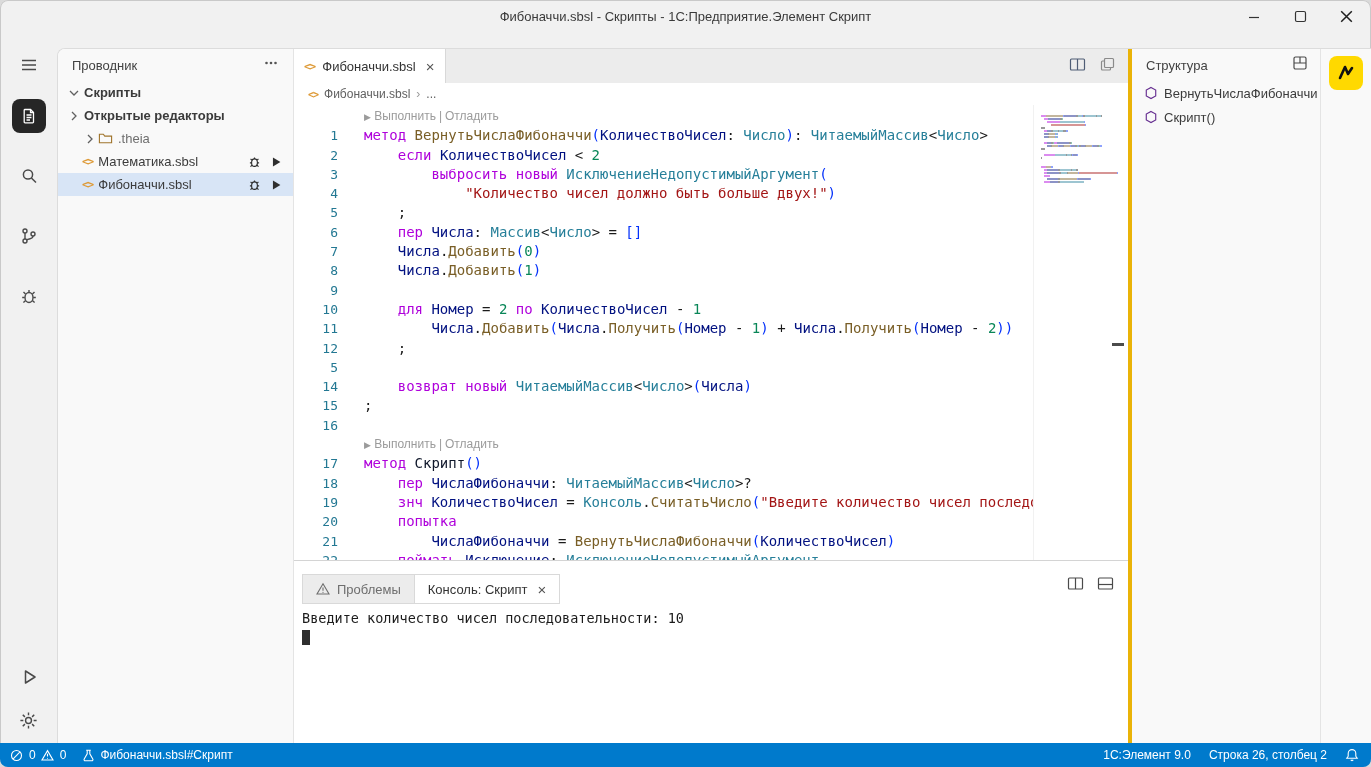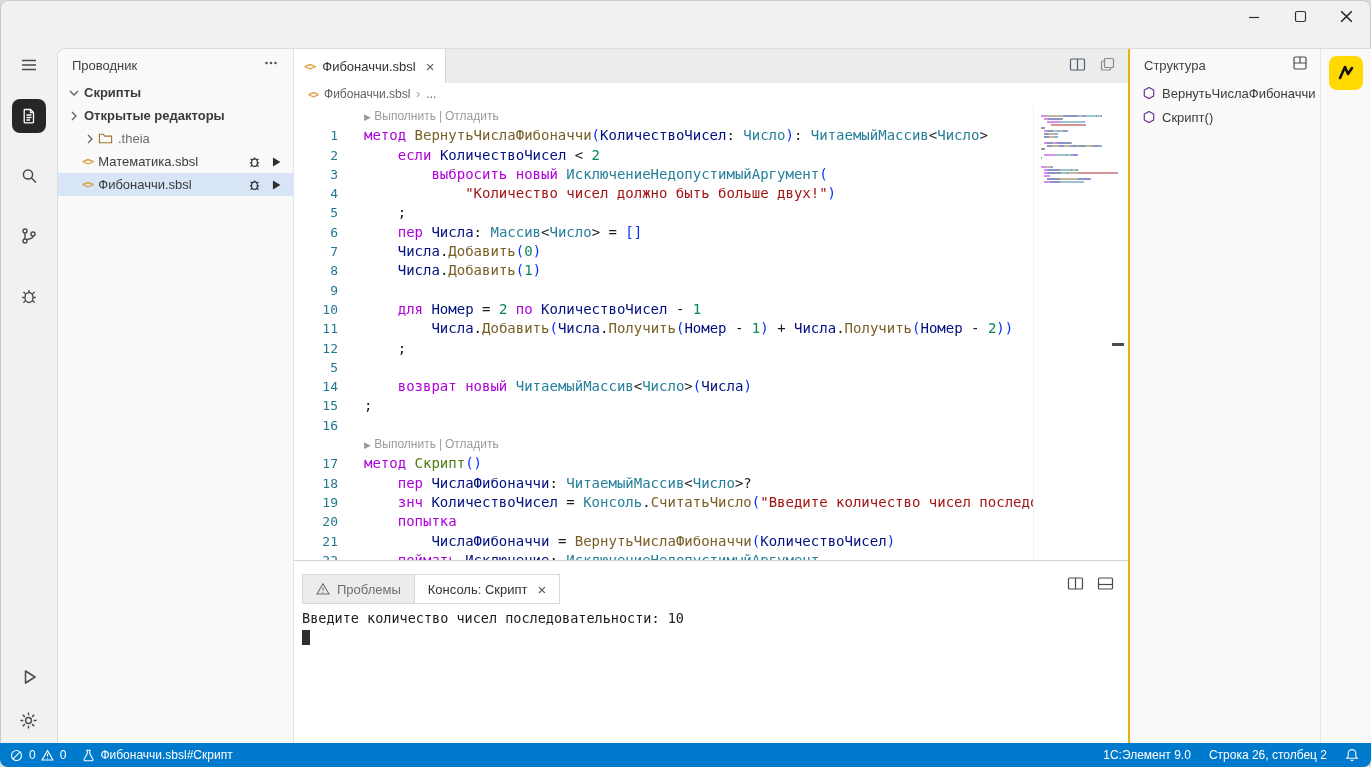--- a/index.html
+++ b/index.html
@@ -91,21 +91,21 @@
   .panel-tab { height:30px; display:flex; align-items:center; padding:0 13px; font-size:13px; gap:7px;
                border:1px solid #D9D9D9; }
   .panel-tab.inactive { background:#ECECEC; color:#6E6E6E; border-right:none; }
   .panel-tab.active { background:#fff; color:#333; }
   .panel-actions { position:absolute; right:14px; bottom:8px; display:flex; gap:13px; }
   .console { flex:1; font-family:"DejaVu Sans Mono","Liberation Mono", monospace;
              font-size:13.5px; color:#1B1B1B; padding:6px 8px; line-height:17.5px; }
   .console-cursor { width:8px; height:15px; background:#2E2E2E; margin-top:2px; }
 
   
-  .outline { width:192px; flex:0 0 192px; background:#F9F9F9; border-left:2px solid #eab308; }
+  .outline { width:192px; flex:0 0 192px; background:#F9F9F9; border-left:4px solid #eab308; }
   .outline-header { height:32px; display:flex; align-items:center; padding:0 12px 0 14px; }
   .outline-title { flex:1; font-size:13px; color:#424242; }
   .outline-item { height:24px; display:flex; align-items:center; padding-left:12px; gap:6px;
                   font-size:13px; color:#3B3B3B; white-space:nowrap; overflow:hidden; }
 
   
   .rightbar { width:51px; flex:0 0 51px; background:#F9F9F9; border-left:1px solid #E4E4E4;
               display:flex; flex-direction:column; align-items:center; padding-top:7px; }
   .element-logo { width:34px; height:34px; border-radius:8px; background:var(--c-accent-yellow,#FFD900);
                   display:flex; align-items:center; justify-content:center; }
@@ -117,20 +117,21 @@
   .sb-right { display:flex; align-items:center; gap:18px; }
   .sb-item { display:flex; align-items:center; gap:5px; }
   .sb-item .cnt { margin-left:1px; }
 </style>
 </head>
 <body>
 
 <div class="window">
 
   <div class="titlebar">
+    <div class="window-title">Фибоначчи.sbsl - Скрипты - 1С:Предприятие.Элемент Скрипт</div>
     <div class="win-controls">
       <div class="win-btn">
         <svg width="12" height="12" viewBox="0 0 12 12">
             <path d="M1 6.5h10" stroke="#333" stroke-width="1.2"></path>
           </svg>
       </div>
       <div class="win-btn">
         <svg width="13" height="13" viewBox="0 0 13 13" fill="none">
             <rect x="1.5" y="1.5" width="10" height="10" rx="1.5" stroke="#333" stroke-width="1.2"></rect>
           </svg>
@@ -299,21 +300,21 @@
               <div class="code-row"><div class="gutter">8</div><div class="code-text"><span class="tok" style="color: rgb(27, 27, 27);">    </span><span class="tok" style="color: rgb(0, 16, 128);">Числа</span><span class="tok" style="color: rgb(27, 27, 27);">.</span><span class="tok" style="color: rgb(121, 94, 38);">Добавить</span><span class="tok" style="color: rgb(4, 49, 250);">(</span><span class="tok" style="color: rgb(9, 134, 88);">1</span><span class="tok" style="color: rgb(4, 49, 250);">)</span></div></div>
               <div class="code-row"><div class="gutter">9</div><div class="code-text"></div></div>
               <div class="code-row"><div class="gutter">10</div><div class="code-text"><span class="tok" style="color: rgb(27, 27, 27);">    </span><span class="tok" style="color: rgb(175, 0, 219);">для </span><span class="tok" style="color: rgb(0, 16, 128);">Номер</span><span class="tok" style="color: rgb(27, 27, 27);"> = </span><span class="tok" style="color: rgb(9, 134, 88);">2</span><span class="tok" style="color: rgb(175, 0, 219);"> по </span><span class="tok" style="color: rgb(0, 16, 128);">КоличествоЧисел</span><span class="tok" style="color: rgb(27, 27, 27);"> - </span><span class="tok" style="color: rgb(9, 134, 88);">1</span></div></div>
               <div class="code-row"><div class="gutter">11</div><div class="code-text"><span class="tok" style="color: rgb(27, 27, 27);">        </span><span class="tok" style="color: rgb(0, 16, 128);">Числа</span><span class="tok" style="color: rgb(27, 27, 27);">.</span><span class="tok" style="color: rgb(121, 94, 38);">Добавить</span><span class="tok" style="color: rgb(4, 49, 250);">(</span><span class="tok" style="color: rgb(0, 16, 128);">Числа</span><span class="tok" style="color: rgb(27, 27, 27);">.</span><span class="tok" style="color: rgb(121, 94, 38);">Получить</span><span class="tok" style="color: rgb(4, 49, 250);">(</span><span class="tok" style="color: rgb(0, 16, 128);">Номер</span><span class="tok" style="color: rgb(27, 27, 27);"> - </span><span class="tok" style="color: rgb(9, 134, 88);">1</span><span class="tok" style="color: rgb(4, 49, 250);">)</span><span class="tok" style="color: rgb(27, 27, 27);"> + </span><span class="tok" style="color: rgb(0, 16, 128);">Числа</span><span class="tok" style="color: rgb(27, 27, 27);">.</span><span class="tok" style="color: rgb(121, 94, 38);">Получить</span><span class="tok" style="color: rgb(4, 49, 250);">(</span><span class="tok" style="color: rgb(0, 16, 128);">Номер</span><span class="tok" style="color: rgb(27, 27, 27);"> - </span><span class="tok" style="color: rgb(9, 134, 88);">2</span><span class="tok" style="color: rgb(4, 49, 250);">))</span></div></div>
               <div class="code-row"><div class="gutter">12</div><div class="code-text"><span class="tok" style="color: rgb(27, 27, 27);">    ;</span></div></div>
               <div class="code-row"><div class="gutter">5</div><div class="code-text"></div></div>
               <div class="code-row"><div class="gutter">14</div><div class="code-text"><span class="tok" style="color: rgb(27, 27, 27);">    </span><span class="tok" style="color: rgb(175, 0, 219);">возврат </span><span class="tok" style="color: rgb(175, 0, 219);">новый </span><span class="tok" style="color: rgb(38, 127, 153);">ЧитаемыйМассив</span><span class="tok" style="color: rgb(27, 27, 27);">&lt;</span><span class="tok" style="color: rgb(38, 127, 153);">Число</span><span class="tok" style="color: rgb(27, 27, 27);">&gt;</span><span class="tok" style="color: rgb(4, 49, 250);">(</span><span class="tok" style="color: rgb(0, 16, 128);">Числа</span><span class="tok" style="color: rgb(4, 49, 250);">)</span></div></div>
               <div class="code-row"><div class="gutter">15</div><div class="code-text"><span class="tok" style="color: rgb(27, 27, 27);">;</span></div></div>
               <div class="code-row"><div class="gutter">16</div><div class="code-text"></div></div>
               <div class="code-row"><div class="gutter"></div><div class="code-text lens"><span class="lens-play">▶</span> <span>Выполнить</span><span class="lens-sep">|</span><span>Отладить</span></div></div>
-              <div class="code-row"><div class="gutter">17</div><div class="code-text"><span class="tok" style="color: rgb(175, 0, 219);">метод </span><span class="tok" style="color: #4d7c0f;">Скрипт</span><span class="tok" style="color: rgb(4, 49, 250);">()</span></div></div>
+              <div class="code-row"><div class="gutter">17</div><div class="code-text"><span class="tok" style="color: rgb(175, 0, 219);">метод </span><span class="tok" style="color: #0f172a;">Скрипт</span><span class="tok" style="color: rgb(4, 49, 250);">()</span></div></div>
               <div class="code-row"><div class="gutter">18</div><div class="code-text"><span class="tok" style="color: rgb(27, 27, 27);">    </span><span class="tok" style="color: rgb(175, 0, 219);">пер </span><span class="tok" style="color: rgb(0, 16, 128);">ЧислаФибоначчи</span><span class="tok" style="color: rgb(27, 27, 27);">: </span><span class="tok" style="color: rgb(38, 127, 153);">ЧитаемыйМассив</span><span class="tok" style="color: rgb(27, 27, 27);">&lt;</span><span class="tok" style="color: rgb(38, 127, 153);">Число</span><span class="tok" style="color: rgb(27, 27, 27);">&gt;?</span></div></div>
               <div class="code-row"><div class="gutter">19</div><div class="code-text"><span class="tok" style="color: rgb(27, 27, 27);">    </span><span class="tok" style="color: rgb(175, 0, 219);">знч </span><span class="tok" style="color: rgb(0, 16, 128);">КоличествоЧисел</span><span class="tok" style="color: rgb(27, 27, 27);"> = </span><span class="tok" style="color: rgb(38, 127, 153);">Консоль</span><span class="tok" style="color: rgb(27, 27, 27);">.</span><span class="tok" style="color: rgb(121, 94, 38);">СчитатьЧисло</span><span class="tok" style="color: rgb(4, 49, 250);">(</span><span class="tok" style="color: rgb(163, 21, 21);">"Введите количество чисел последовательности: "</span></div></div>
               <div class="code-row"><div class="gutter">20</div><div class="code-text"><span class="tok" style="color: rgb(27, 27, 27);">    </span><span class="tok" style="color: rgb(175, 0, 219);">попытка</span></div></div>
               <div class="code-row"><div class="gutter">21</div><div class="code-text"><span class="tok" style="color: rgb(27, 27, 27);">        </span><span class="tok" style="color: rgb(0, 16, 128);">ЧислаФибоначчи</span><span class="tok" style="color: rgb(27, 27, 27);"> = </span><span class="tok" style="color: rgb(121, 94, 38);">ВернутьЧислаФибоначчи</span><span class="tok" style="color: rgb(4, 49, 250);">(</span><span class="tok" style="color: rgb(0, 16, 128);">КоличествоЧисел</span><span class="tok" style="color: rgb(4, 49, 250);">)</span></div></div>
               <div class="code-row"><div class="gutter">22</div><div class="code-text"><span class="tok" style="color: rgb(27, 27, 27);">    </span><span class="tok" style="color: rgb(175, 0, 219);">поймать </span><span class="tok" style="color: rgb(0, 16, 128);">Исключение</span><span class="tok" style="color: rgb(27, 27, 27);">: </span><span class="tok" style="color: rgb(38, 127, 153);">ИсключениеНедопустимыйАргумент</span></div></div>
             </div>
           <div class="minimap">
               <div class="mm-row"></div>
               <div class="mm-row"><span class="mm-seg" style="width: 5px; background: rgb(175, 0, 219); opacity: 0.45;"></span><span class="mm-seg" style="width: 17px; background: rgb(121, 94, 38); opacity: 0.45;"></span><span class="mm-seg" style="width: 1px; background: rgb(4, 49, 250); opacity: 0.45;"></span><span class="mm-seg" style="width: 12px; background: rgb(0, 16, 128); opacity: 0.45;"></span><span class="mm-seg" style="width: 2px; background: rgb(27, 27, 27); opacity: 0.45;"></span><span class="mm-seg" style="width: 4px; background: rgb(38, 127, 153); opacity: 0.45;"></span><span class="mm-seg" style="width: 1px; background: rgb(4, 49, 250); opacity: 0.45;"></span><span class="mm-seg" style="width: 2px; background: rgb(27, 27, 27); opacity: 0.45;"></span><span class="mm-seg" style="width: 11px; background: rgb(38, 127, 153); opacity: 0.45;"></span><span class="mm-seg" style="width: 1px; background: rgb(27, 27, 27); opacity: 0.45;"></span><span class="mm-seg" style="width: 4px; background: rgb(38, 127, 153); opacity: 0.45;"></span><span class="mm-seg" style="width: 1px; background: rgb(27, 27, 27); opacity: 0.45;"></span></div>
               <div class="mm-row"><span class="mm-seg" style="width: 3px;"></span><span class="mm-seg" style="width: 4px; background: rgb(175, 0, 219); opacity: 0.45;"></span><span class="mm-seg" style="width: 12px; background: rgb(0, 16, 128); opacity: 0.45;"></span><span class="mm-seg" style="width: 2px; background: rgb(27, 27, 27); opacity: 0.45;"></span><span class="mm-seg" style="width: 1px; background: rgb(9, 134, 88); opacity: 0.45;"></span></div>

